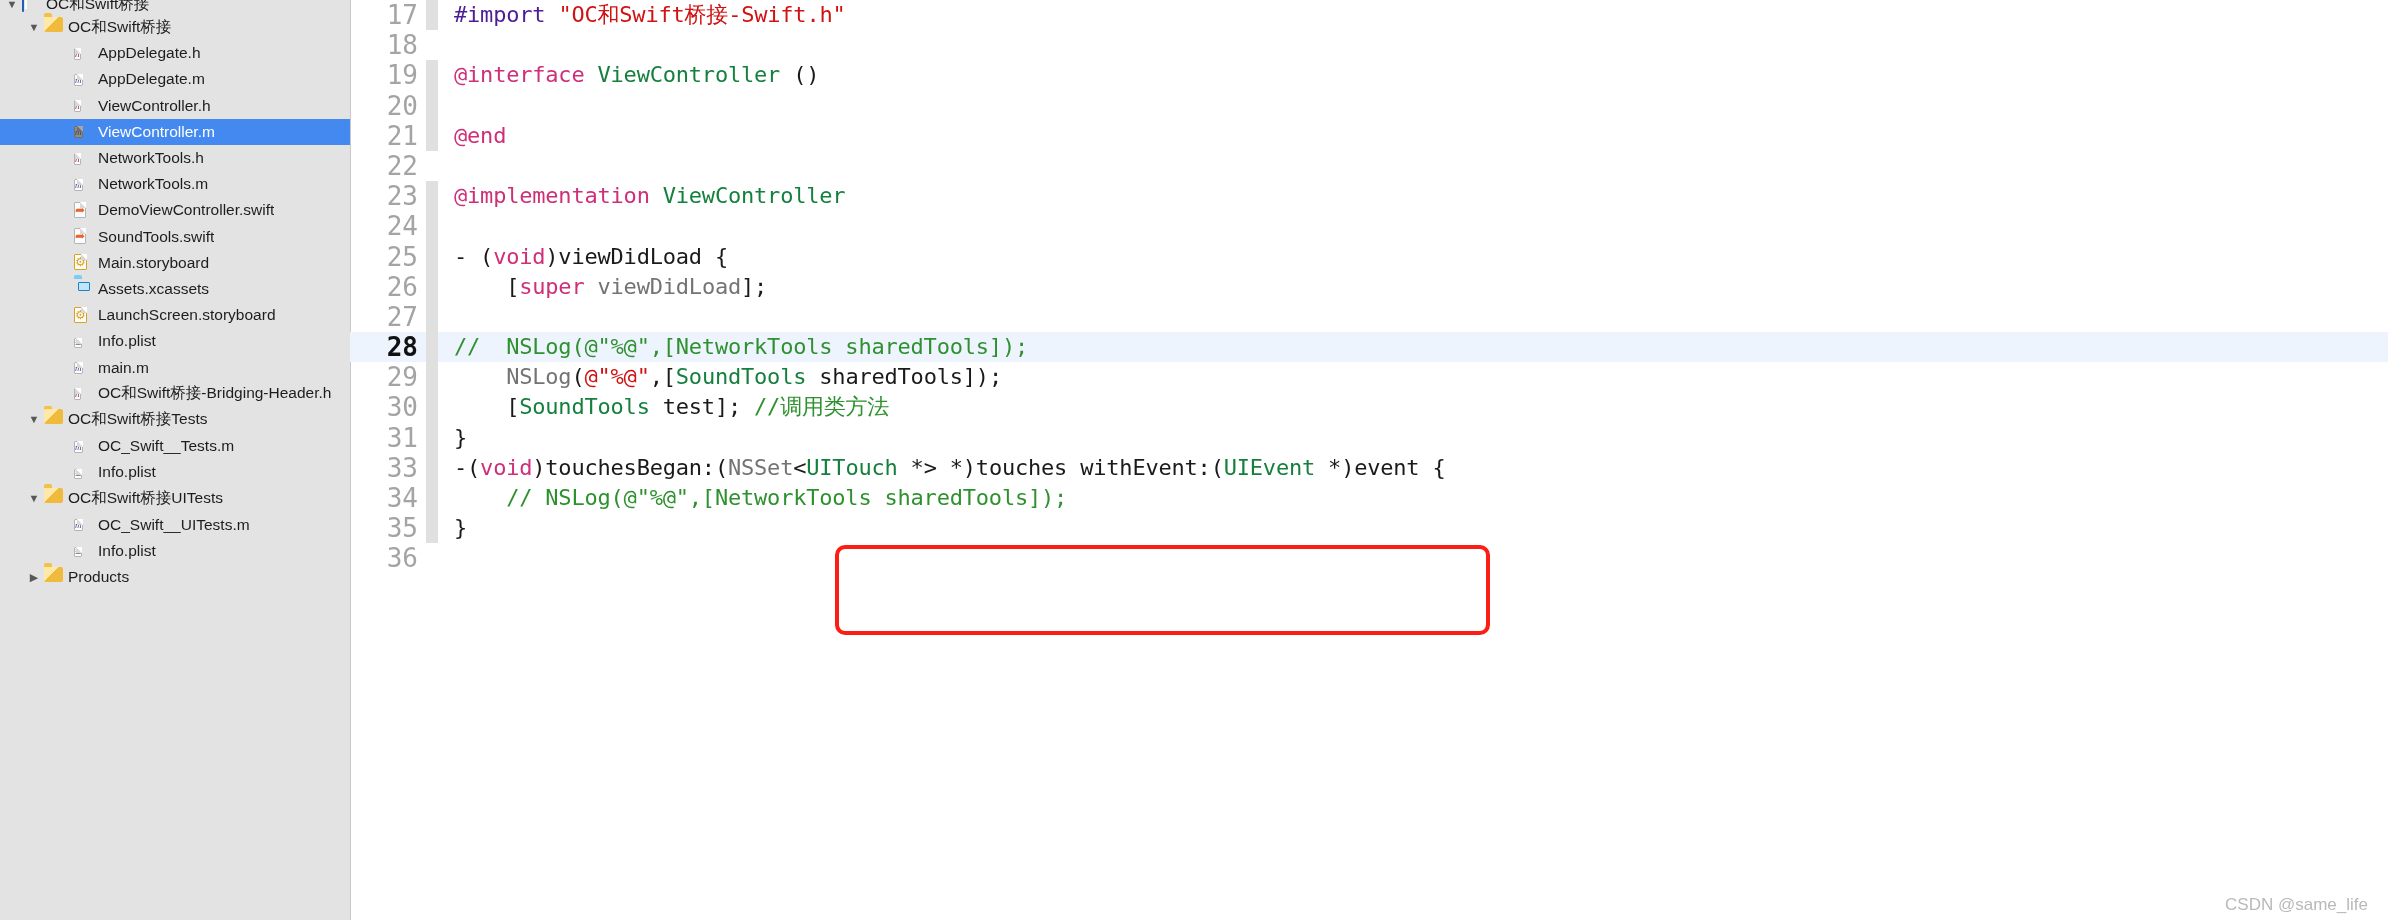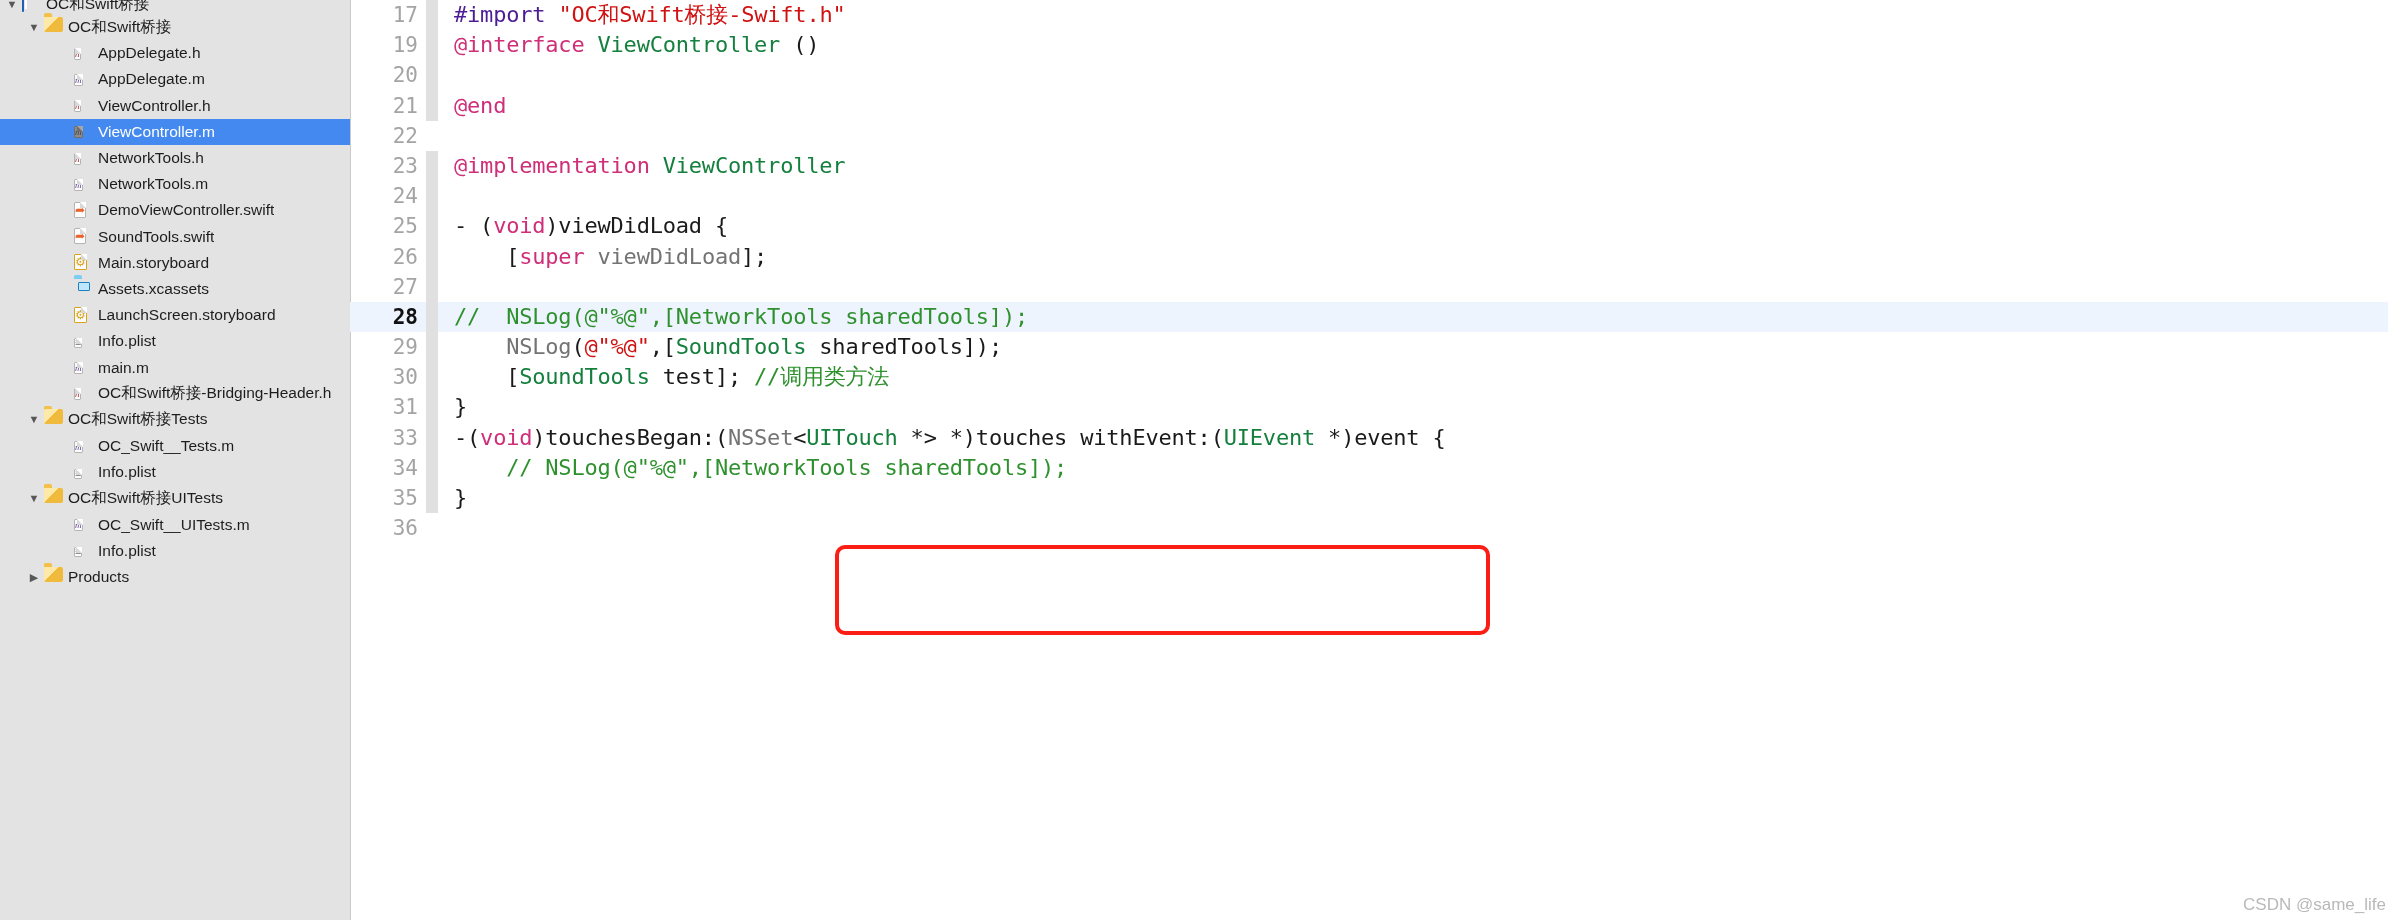--- a/index.html
+++ b/index.html
@@ -181,21 +181,21 @@
     font-family: "DejaVu Sans Mono", monospace;
     font-size: 22px;
   }
   .cline.current { background: #eef4fd; }
   .lnum {
     flex: 0 0 76px;
     width: 76px;
     text-align: right;
     padding-right: 8px;
     color: #a4a4a4;
-    font-size: 21px;
+    font-size: 26px;
     font-family: "DejaVu Sans Mono", monospace;
     user-select: none;
     padding-left: 8px;
   }
   .cline.current .lnum { color: #111111; font-weight: bold; }
   .fold {
     flex: 0 0 12px;
     width: 12px;
     height: 30.2px;
     align-self: stretch;
@@ -229,21 +229,21 @@
     height: 90px;
     border: 4px solid #fa1e14;
     border-radius: 10px;
     pointer-events: none;
     z-index: 40;
   }
 
   
   #watermark {
     position: absolute;
-    right: 2px;
+    right: 20px;
     bottom: 5px;
     color: #b9b9b9;
     font-size: 17px;
     font-family: "Liberation Sans", sans-serif;
     z-index: 50;
   }
 </style>
 </head>
 <body>
 
@@ -366,20 +366,21 @@
           <span class="ficon"><span class="folder"></span></span>
           <span class="label">Products</span>
         </div>
       </div>
   </div>
 
   <div id="editor">
     <div class="gutter-sep"></div>
     <div class="code-lines" id="code-lines">
         <div class="cline"><span class="lnum">17</span><span class="fold on"></span><span class="ctext"><span class="s-pre">#import </span><span class="s-str">"OC和Swift桥接-Swift.h"</span></span></div>
+        <div class="cline"><span class="lnum">18</span><span class="fold"></span><span class="ctext"></span></div>
         <div class="cline"><span class="lnum">19</span><span class="fold on"></span><span class="ctext"><span class="s-kw">@interface</span><span class="s-plain"> </span><span class="s-type">ViewController</span><span class="s-plain"> ()</span></span></div>
         <div class="cline"><span class="lnum">20</span><span class="fold on"></span><span class="ctext"></span></div>
         <div class="cline"><span class="lnum">21</span><span class="fold on"></span><span class="ctext"><span class="s-kw">@end</span></span></div>
         <div class="cline"><span class="lnum">22</span><span class="fold"></span><span class="ctext"></span></div>
         <div class="cline"><span class="lnum">23</span><span class="fold on"></span><span class="ctext"><span class="s-kw">@implementation</span><span class="s-plain"> </span><span class="s-type">ViewController</span></span></div>
         <div class="cline"><span class="lnum">24</span><span class="fold on"></span><span class="ctext"></span></div>
         <div class="cline"><span class="lnum">25</span><span class="fold on"></span><span class="ctext"><span class="s-plain">- (</span><span class="s-kw">void</span><span class="s-plain">)viewDidLoad {</span></span></div>
         <div class="cline"><span class="lnum">26</span><span class="fold on"></span><span class="ctext"><span class="s-plain">    [</span><span class="s-kw">super</span><span class="s-plain"> </span><span class="s-fn">viewDidLoad</span><span class="s-plain">];</span></span></div>
         <div class="cline"><span class="lnum">27</span><span class="fold on"></span><span class="ctext"></span></div>
         <div class="cline current"><span class="lnum">28</span><span class="fold on"></span><span class="ctext"><span class="s-cmt">//  NSLog(@"%@",[NetworkTools sharedTools]);</span></span></div>

